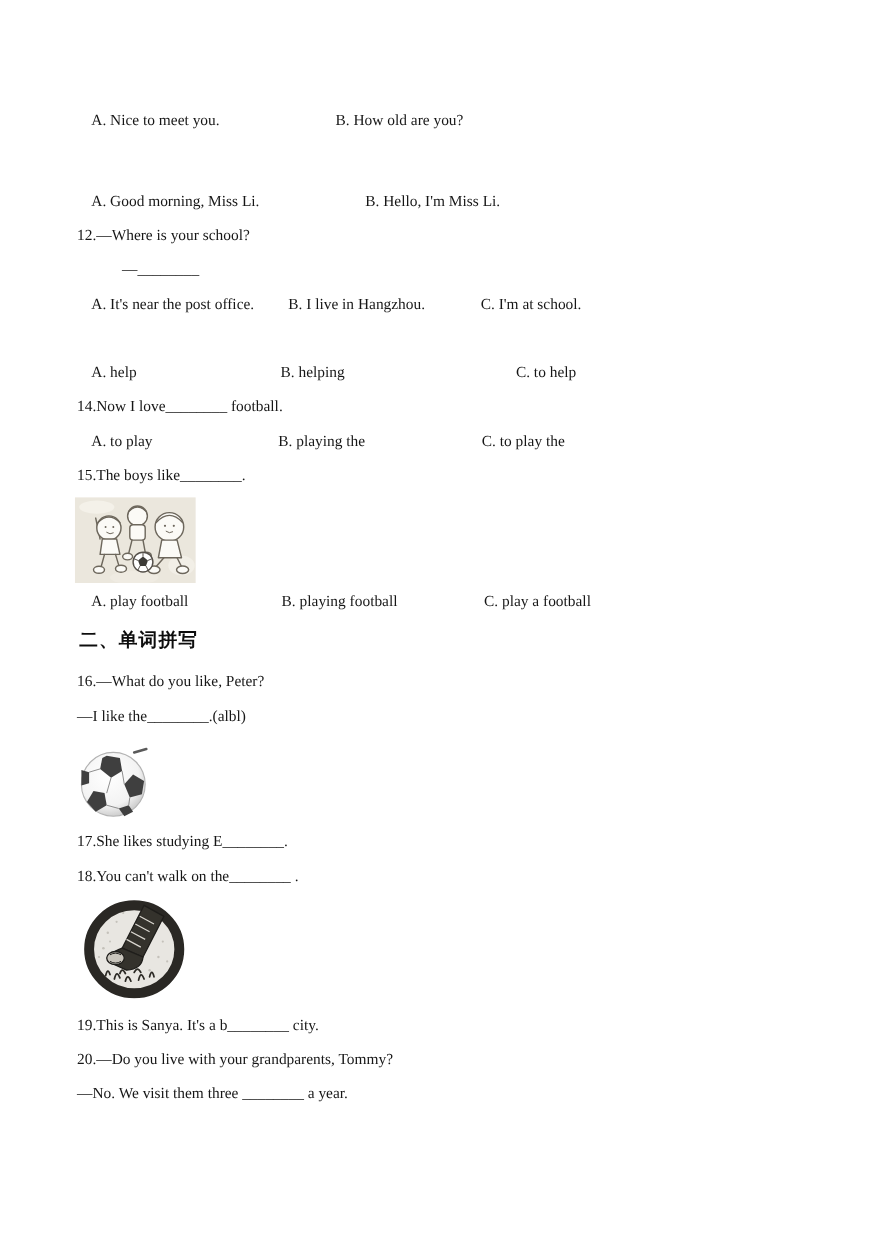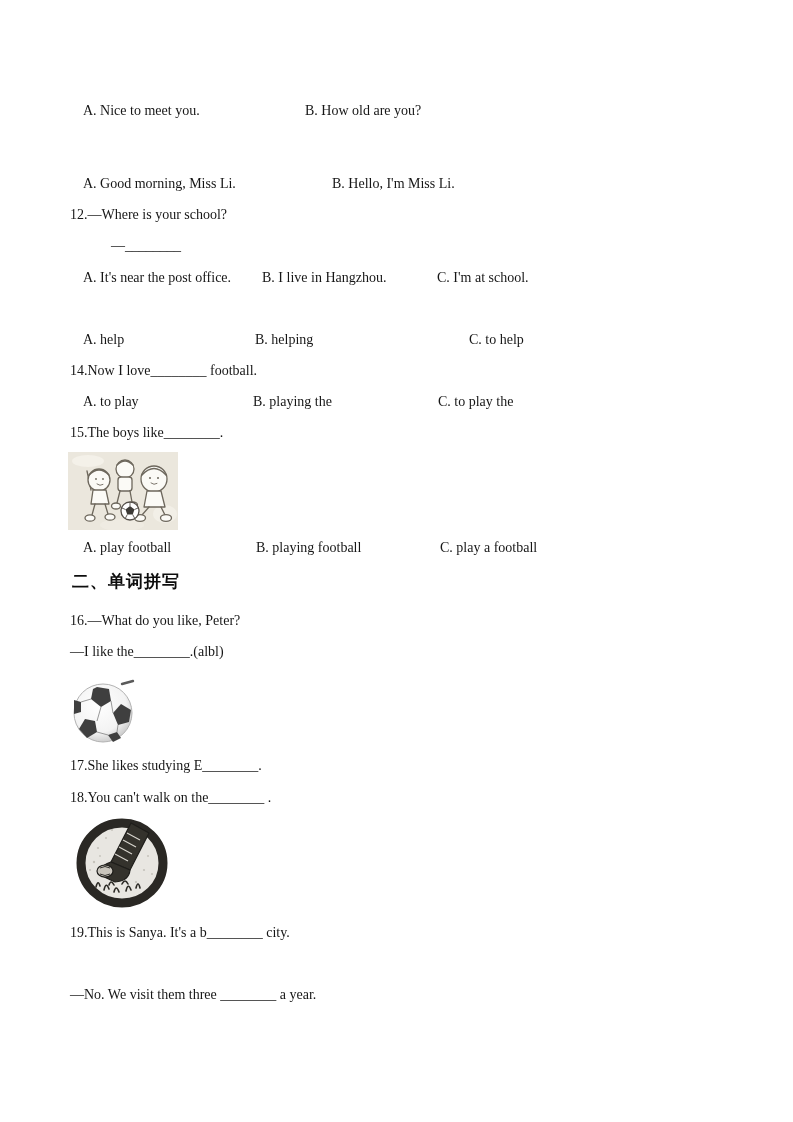--- a/index.html
+++ b/index.html
@@ -178,16 +178,17 @@
       <path d="M28 72 q2 -9 5 -1"></path>
       <path d="M38 74 q2 -8 5 0"></path>
       <path d="M50 73 q2 -9 5 -1"></path>
       <path d="M60 70 q2 -8 4 0"></path>
       <path d="M46 66 q3 -6 6 0"></path>
       <path d="M33 67 q2 -6 5 0"></path>
     </g>
   </svg>
 
   <span class="line" style="left:70px; top:925px;">19.This is Sanya. It's a b________ city.</span>
+  <span class="line" style="left:70px; top:956px;">20.—Do you live with your grandparents, Tommy?</span>
   <span class="line" style="left:70px; top:987px;">—No. We visit them three ________ a year.</span>
 
 
 </div>
 
 </body></html>

